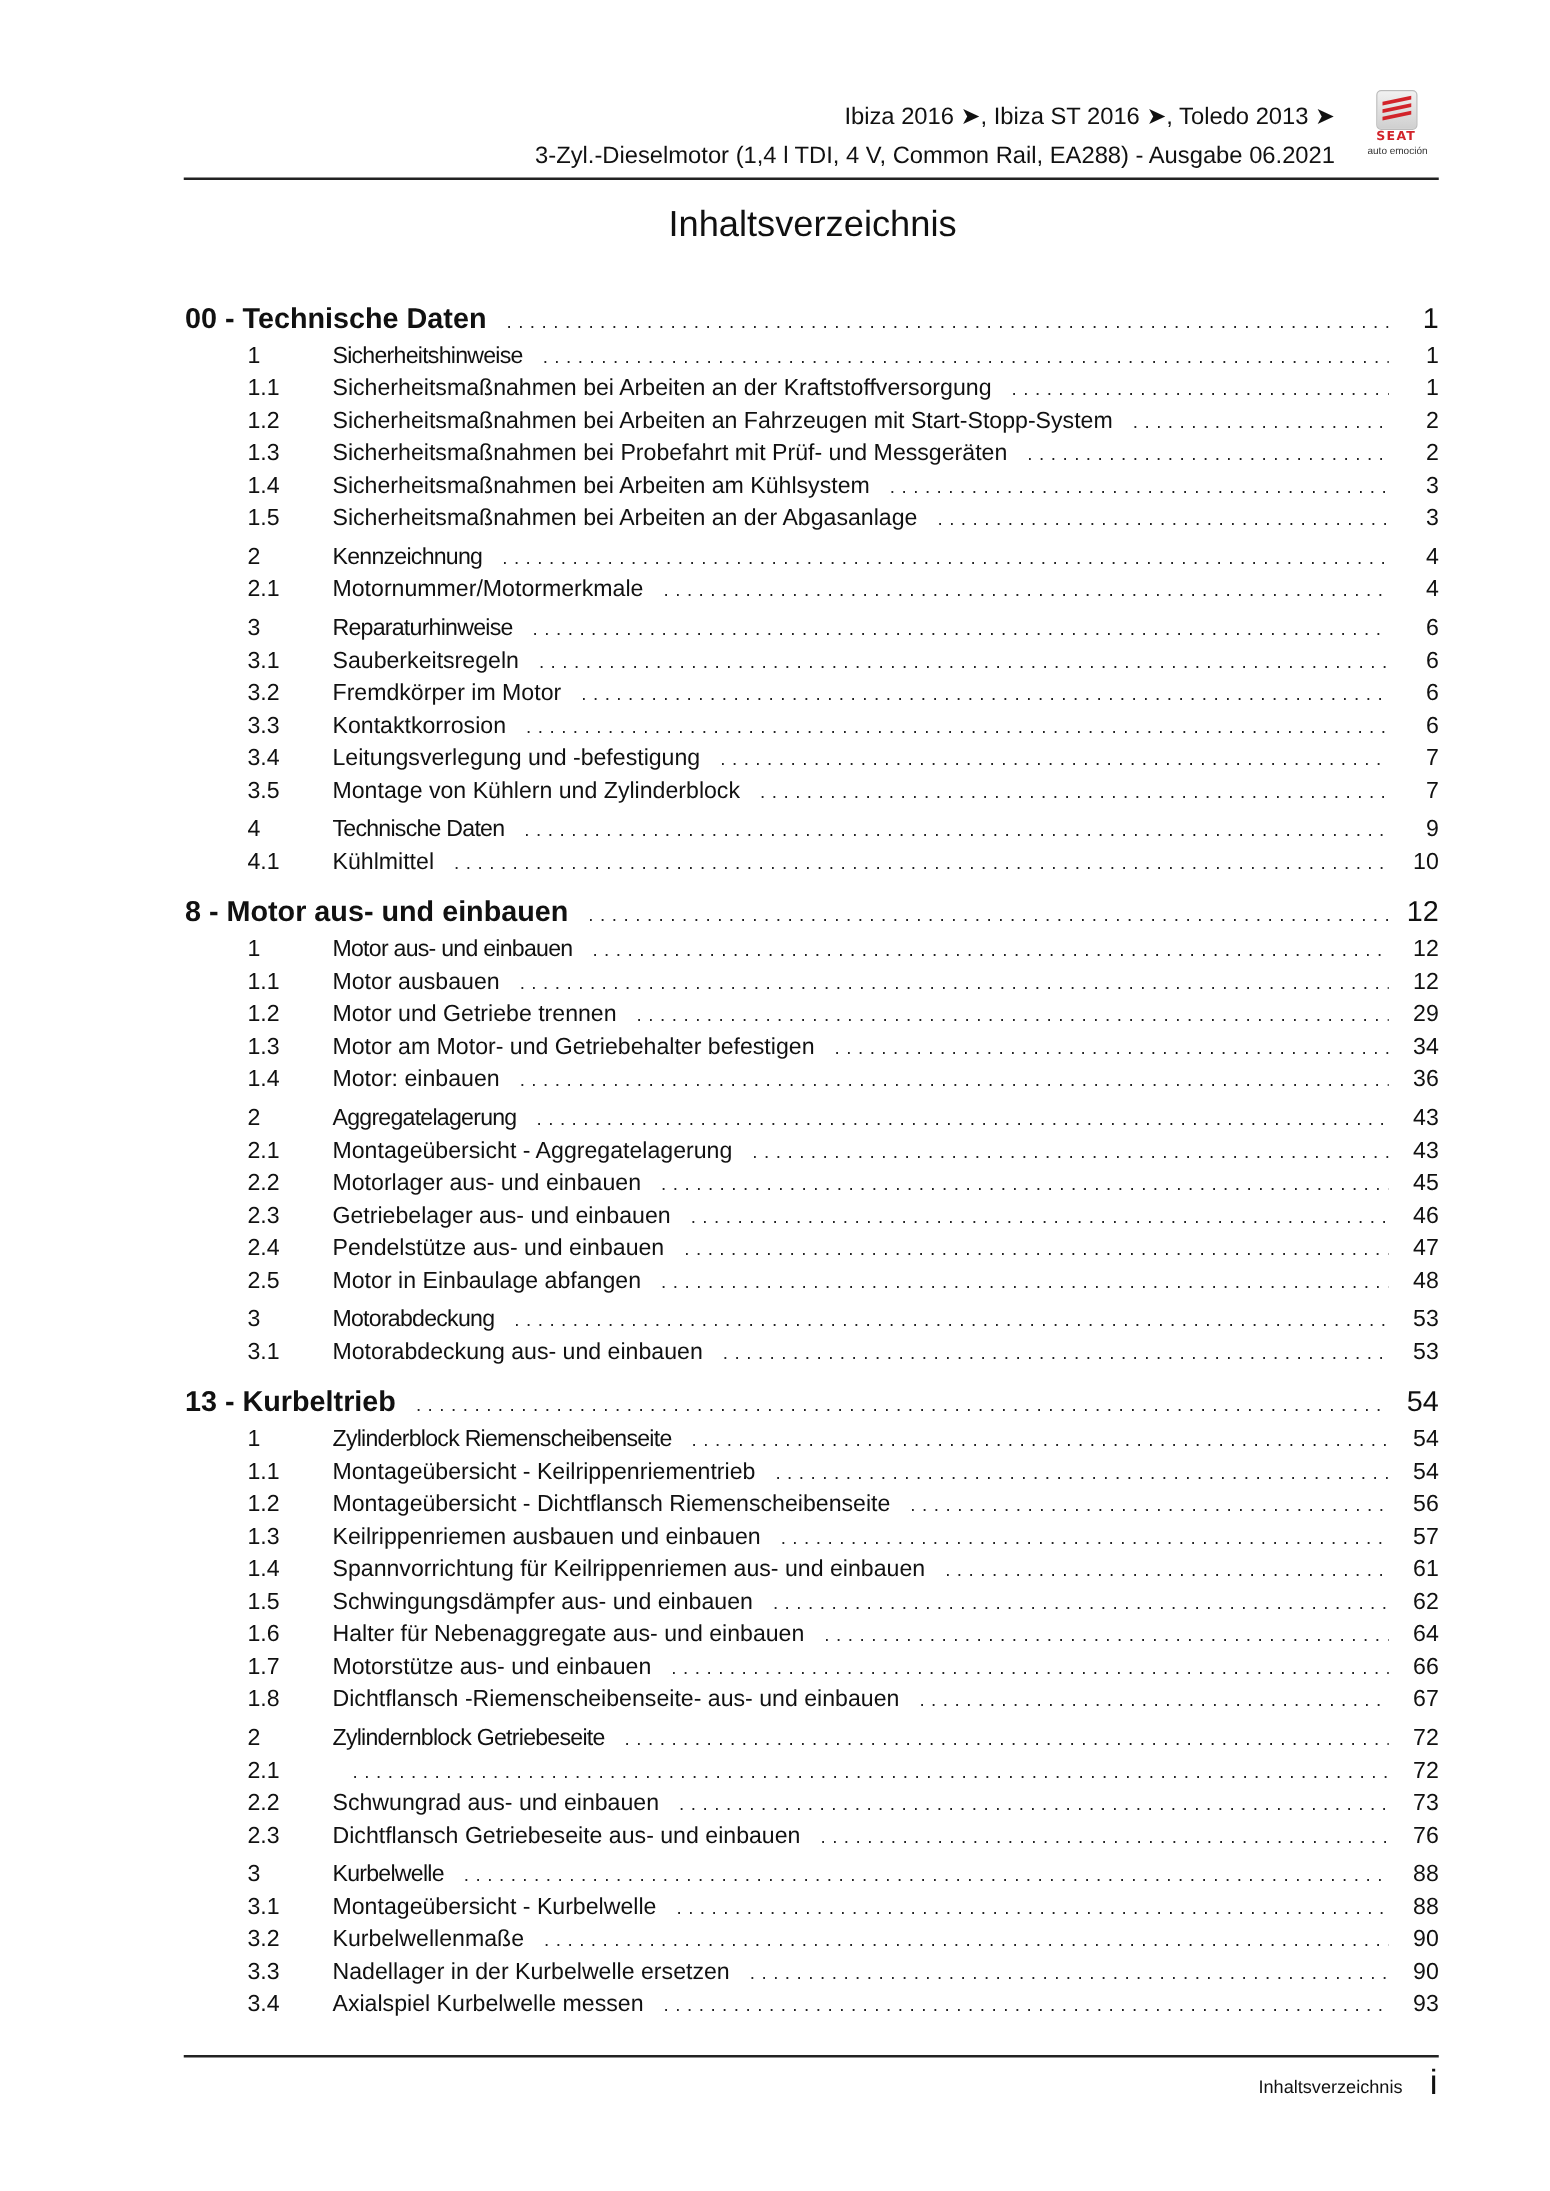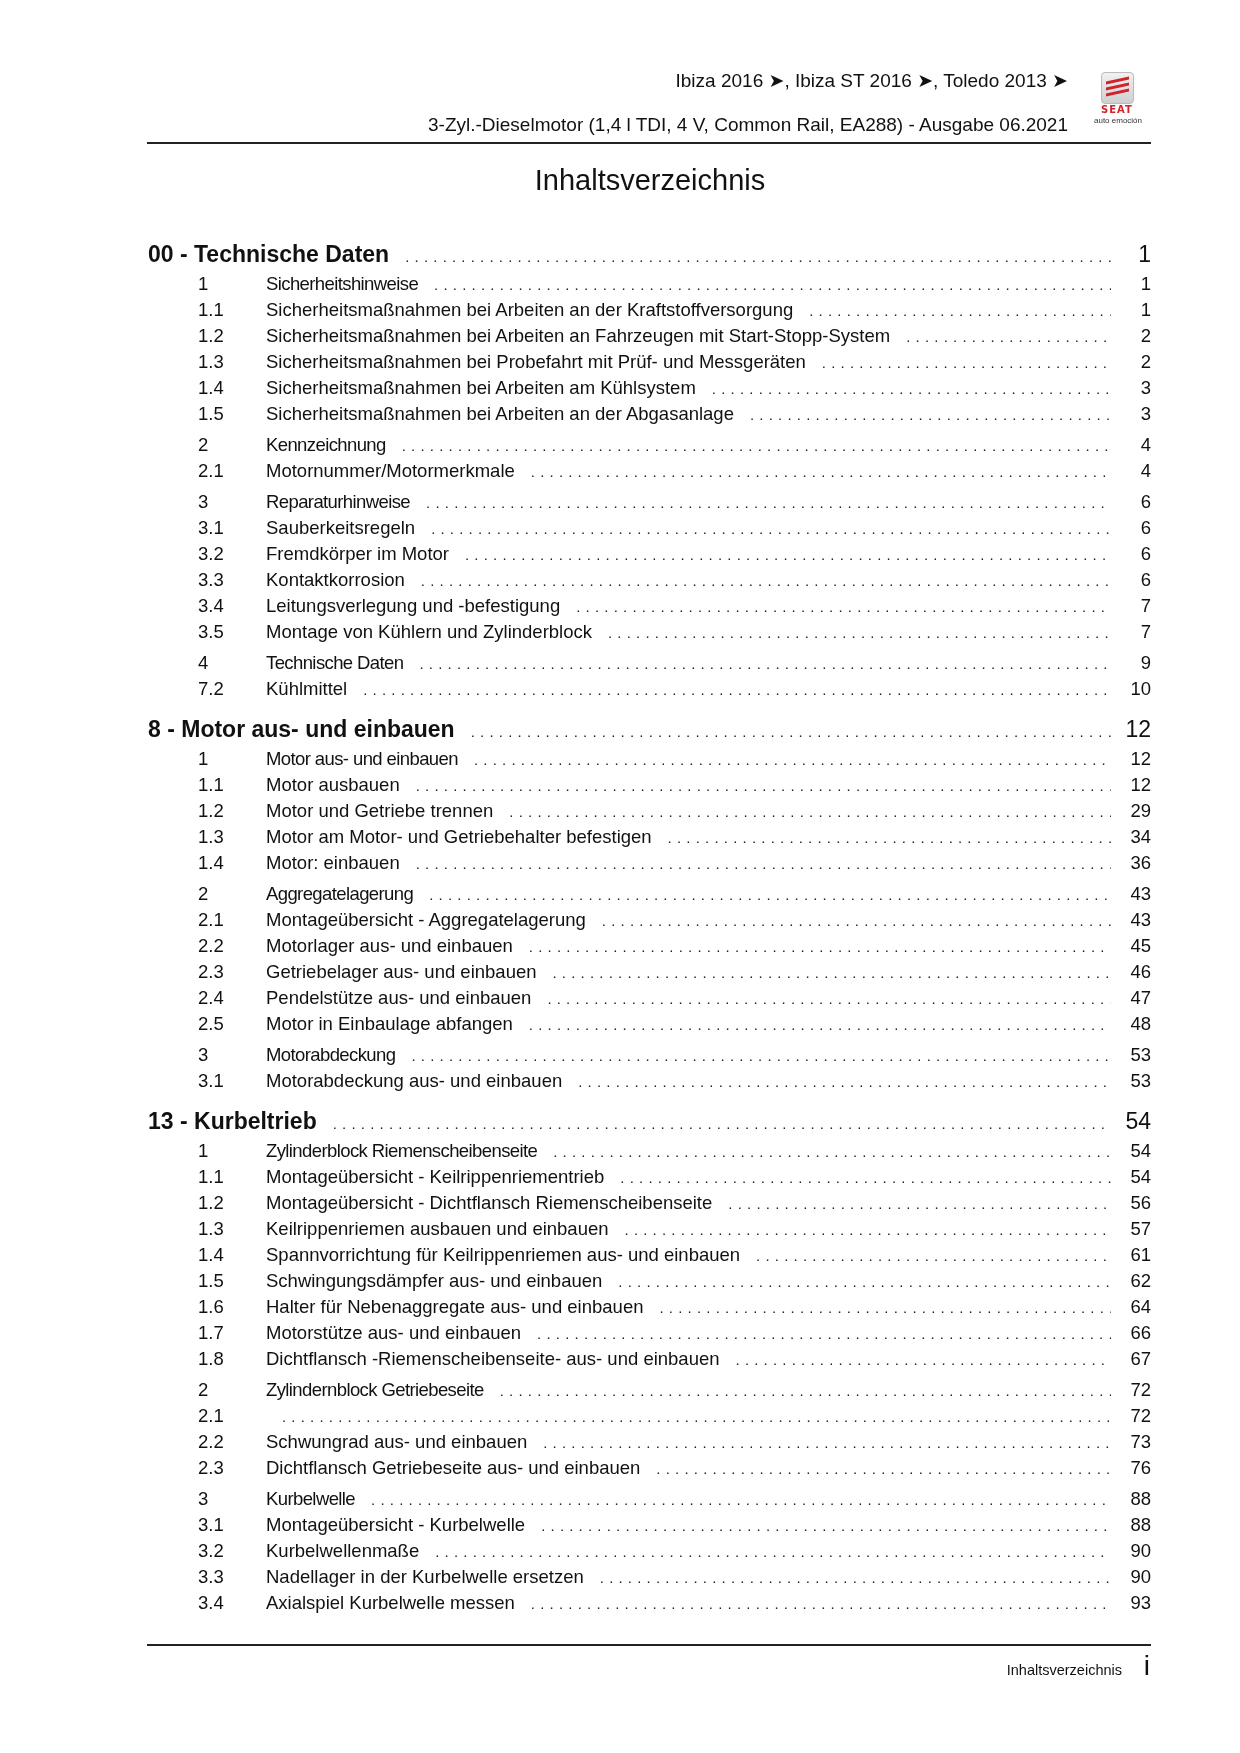--- a/index.html
+++ b/index.html
@@ -1,19 +1,19 @@
 <!DOCTYPE html>
 <html><head>
 <meta charset="utf-8">
 <style>
   html, body { margin:0; padding:0; background:#ffffff; }
   body { width:1240px; height:1753px; position:relative; overflow:hidden;
          font-family:"Liberation Sans", sans-serif; color:#111; }
   .hdr { position:absolute; right:172px; text-align:right; font-size:19px; line-height:25px; white-space:nowrap; color:#111; }
-  .hdr1 { top:68px;margin-left:36px; }
+  .hdr1 { top:81px;margin-left:36px; }
   .hdr2 { top:112px; }
   .rule { position:absolute; left:147px; width:1004px; height:2px; background:#222; }
   .logo { position:absolute; left:1096px; top:72px; width:56px; height:56px; }
   .logo-box { position:absolute; left:5px; top:0; width:31px; height:30px; border-radius:4px;
               background:linear-gradient(180deg,#f1f1f1 0%,#cfcfcf 100%); border:1px solid #bbb; overflow:hidden; }
   .logo-box i { position:absolute; left:4px; width:23px; height:3px; background:#d2232a; transform:skewY(-12deg); }
   .logo-brand { position:absolute; left:0; top:32px; width:42px; text-align:center; font-size:10px; font-weight:bold;
                 color:#d2232a; letter-spacing:1px; font-family:"DejaVu Sans", sans-serif; }
   .logo-tag { position:absolute; left:-8px; top:44px; width:60px; text-align:center; font-size:8px; color:#333; white-space:nowrap; }
   .title { position:absolute; left:0; width:1300px; text-align:center; top:164px; font-size:29px; color:#111; }
@@ -143,21 +143,21 @@
       <span class="dots">....................................................................................................</span>
       <span class="pg">7</span>
     </div>
     <div class="sec main grp">
       <span class="num">4</span>
       <span class="lbl">Technische Daten</span>
       <span class="dots">....................................................................................................</span>
       <span class="pg">9</span>
     </div>
     <div class="sec">
-      <span class="num">7.2</span>
+      <span class="num">4.1</span>
       <span class="lbl">Kühlmittel</span>
       <span class="dots">....................................................................................................</span>
       <span class="pg">10</span>
     </div>
     <div class="chap">
       <span class="lbl">8 - Motor aus- und einbauen</span>
       <span class="dots">....................................................................................................</span>
       <span class="pg">12</span>
     </div>
     <div class="sec main">

